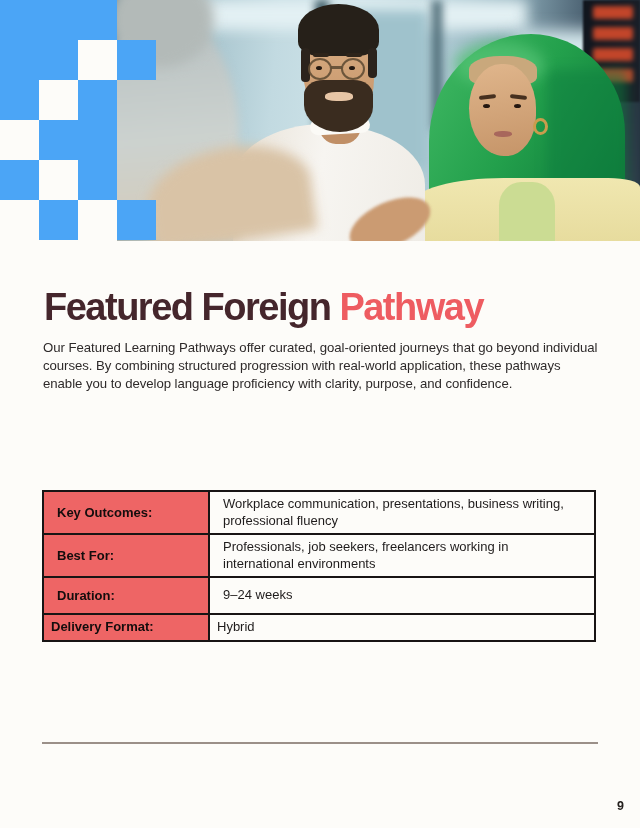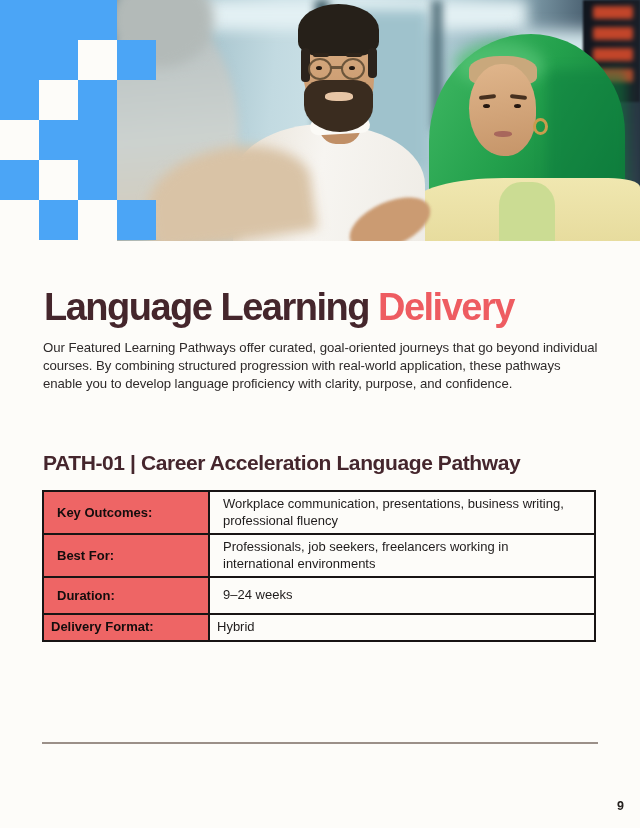--- a/index.html
+++ b/index.html
@@ -160,25 +160,24 @@
         <div class="pixel-square" style="left: 78px; top: 80px; background: rgb(75, 165, 246);"></div>
         <div class="pixel-square" style="left: 39px; top: 120px; background: rgb(75, 165, 246);"></div>
         <div class="pixel-square" style="left: 78px; top: 120px; background: rgb(75, 165, 246);"></div>
         <div class="pixel-square" style="left: 0px; top: 160px; background: rgb(75, 165, 246);"></div>
         <div class="pixel-square" style="left: 78px; top: 160px; background: rgb(75, 165, 246);"></div>
         <div class="pixel-square" style="left: 39px; top: 200px; background: rgb(75, 165, 246);"></div>
         <div class="pixel-square" style="left: 117px; top: 200px; background: rgb(75, 165, 246);"></div>
       </div>
   </div>
 
-  <h1 class="title"><span class="primary">Language Learning</span><span class="accent">Delivery</span></h1>
+  <h1 class="title"><span class="primary">Featured Foreign</span><span class="accent">Pathway</span></h1>
 
   <p class="intro">Our Featured Learning Pathways offer curated, goal-oriented journeys that go beyond individual courses. By combining structured progression with real-world application, these pathways enable you to develop language proficiency with clarity, purpose, and confidence.</p>
 
-  <h2 class="path-heading">PATH-01 | Career Acceleration Language Pathway</h2>
 
   <table class="pathway-table">
     <tbody>
 
         <tr>
           <td class="label">Key Outcomes:</td>
           <td class="value">Workplace communication, presentations, business writing, professional fluency</td>
         </tr>
 
         <tr>

